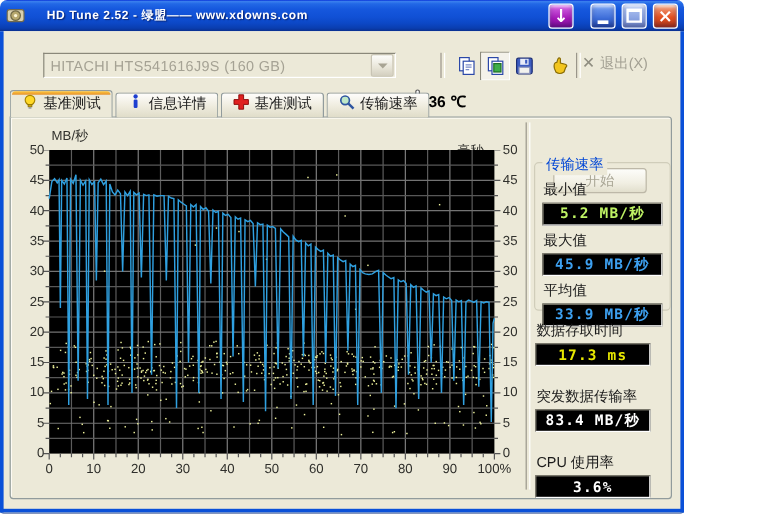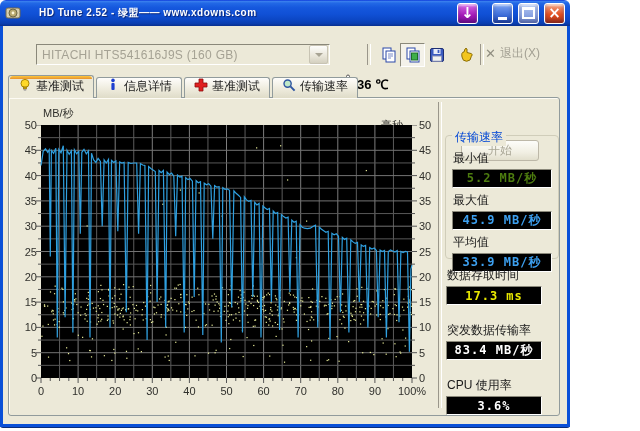--- a/index.html
+++ b/index.html
@@ -883,21 +883,21 @@
 
         <span class="divider"></span>
 
         <div class="start-btn">
           <span>开始</span>
         </div>
 
         <div class="groupbox">
           <span class="group-title">传输速率</span>
           <div class="fld-label">最小值</div>
-          <div class="lcd" style="color: #4d7c0f;">5.2 MB/秒</div>
+          <div class="lcd" style="color: #bef264;">5.2 MB/秒</div>
           <div class="fld-label">最大值</div>
           <div class="lcd" style="color: rgb(61, 160, 240);">45.9 MB/秒</div>
           <div class="fld-label">平均值</div>
           <div class="lcd" style="color: rgb(61, 160, 240);">33.9 MB/秒</div>
         </div>
 
         <div class="stats">
           <div class="fld-label">数据存取时间</div>
           <div class="lcd" style="color: rgb(232, 232, 0);">17.3 ms</div>
           <div class="fld-label">突发数据传输率</div>

